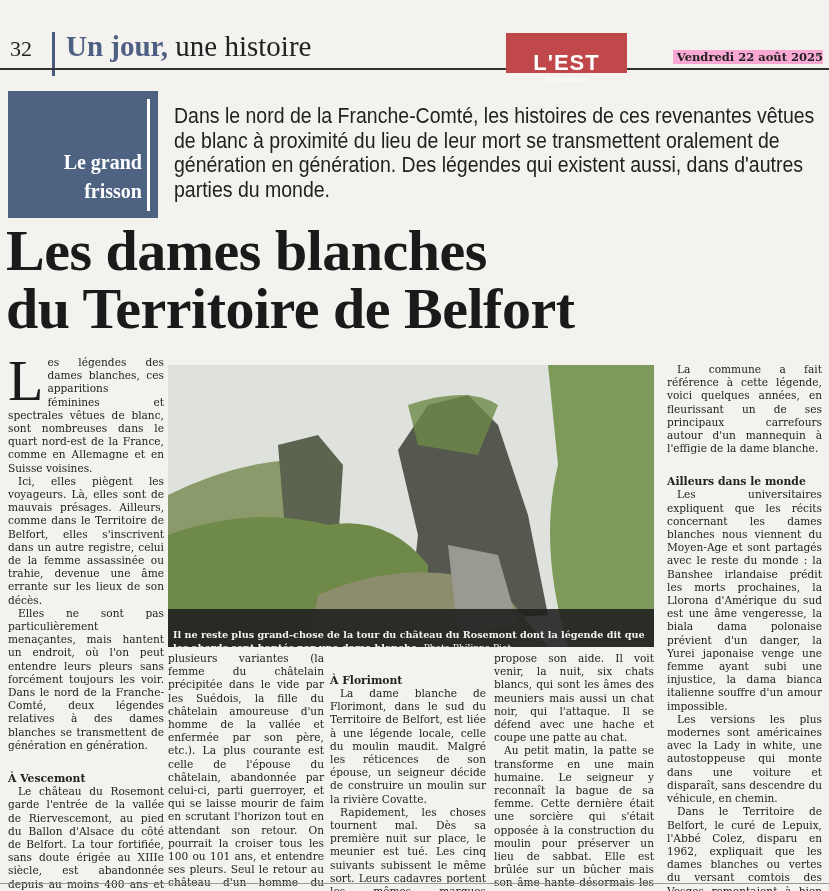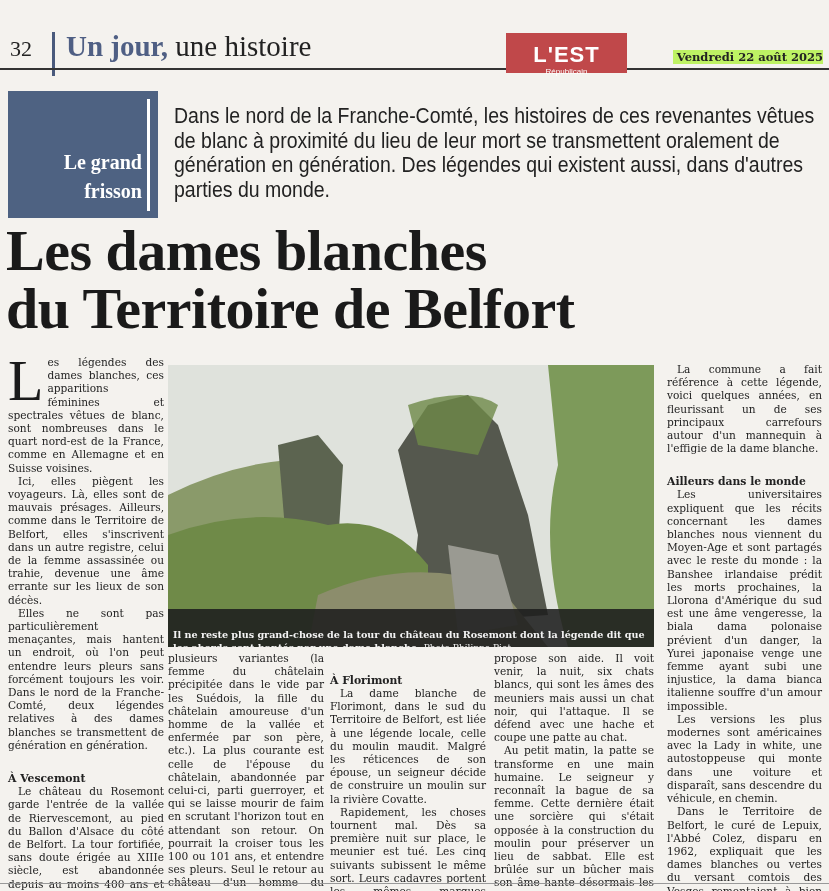--- a/index.html
+++ b/index.html
@@ -13,23 +13,23 @@
   .page { position: absolute; left: 0; top: 0; width: 829px; height: 714px; }
 
   
   .header { position: absolute; left: 0; top: 28px; width: 829px; height: 48px; }
   .page-number { position: absolute; left: 10px; top: 8px; font-family: "Liberation Serif", serif; font-size: 22px; color: #222; }
   .rubric-bar { position: absolute; left: 52px; top: 4px; width: 3px; height: 44px; background: #4a5a7c; }
   .rubric { position: absolute; left: 66px; top: 2px; font-family: Liberation Serif, serif; font-size: 29px; color: #222; white-space: nowrap; }
   .rubric .strong { font-weight: bold; color: #4f5f84; }
   .header-rule { position: absolute; left: 0; top: 40px; width: 829px; height: 1.5px; background: #333; }
   .logo { position: absolute; left: 506px; top: 5px; width: 121px; height: 40px; background: #c0484a; text-align: center; color: #fff; }
-  .logo .l1 { font-family: "Liberation Sans", sans-serif; font-weight: bold; font-size: 22px; letter-spacing: 1px; line-height: 24px; display: block; padding-top: 10px; }
+  .logo .l1 { font-family: "Liberation Sans", sans-serif; font-weight: bold; font-size: 22px; letter-spacing: 1px; line-height: 24px; display: block; padding-top: 18px; }
   .logo .l2 { font-family: "Liberation Sans", sans-serif; font-size: 8px; line-height: 10px; display: block; }
-  .date { position: absolute; right: 6px; top: 22px; font-family: "DejaVu Serif", serif; font-weight: bold; font-size: 11.5px; color: #222; background: #bef264; padding-left: 4px; }
+  .date { position: absolute; right: 6px; top: 22px; font-family: "DejaVu Serif", serif; font-weight: bold; font-size: 11.5px; color: #222; background: #f9a8d4; padding-left: 4px; }
 
   
   .kicker { position: absolute; left: 8px; top: 91px; width: 150px; height: 127px; background: #4e6282; }
   .kicker-line { position: absolute; right: 8px; top: 8px; width: 3px; height: 112px; background: #fff; }
   .kicker-text { position: absolute; right: 16px; bottom: 12px; text-align: right; color: #fff; font-family: "Liberation Serif", serif; font-weight: bold; font-size: 20px; line-height: 29px; }
 
   .chapo { position: absolute; left: 174px; top: 104px; width: 640px; font-family: "Liberation Sans", sans-serif; font-size: 21.2px; line-height: 24.5px; color: #222; transform: scaleX(0.92); transform-origin: left top; width: 700px; }
 
   .headline { position: absolute; left: 6px; top: 222px; font-family: "Liberation Serif", serif; font-weight: bold; font-size: 58px; line-height: 58px; color: #1a1a1a; letter-spacing: -0.5px; }
 

